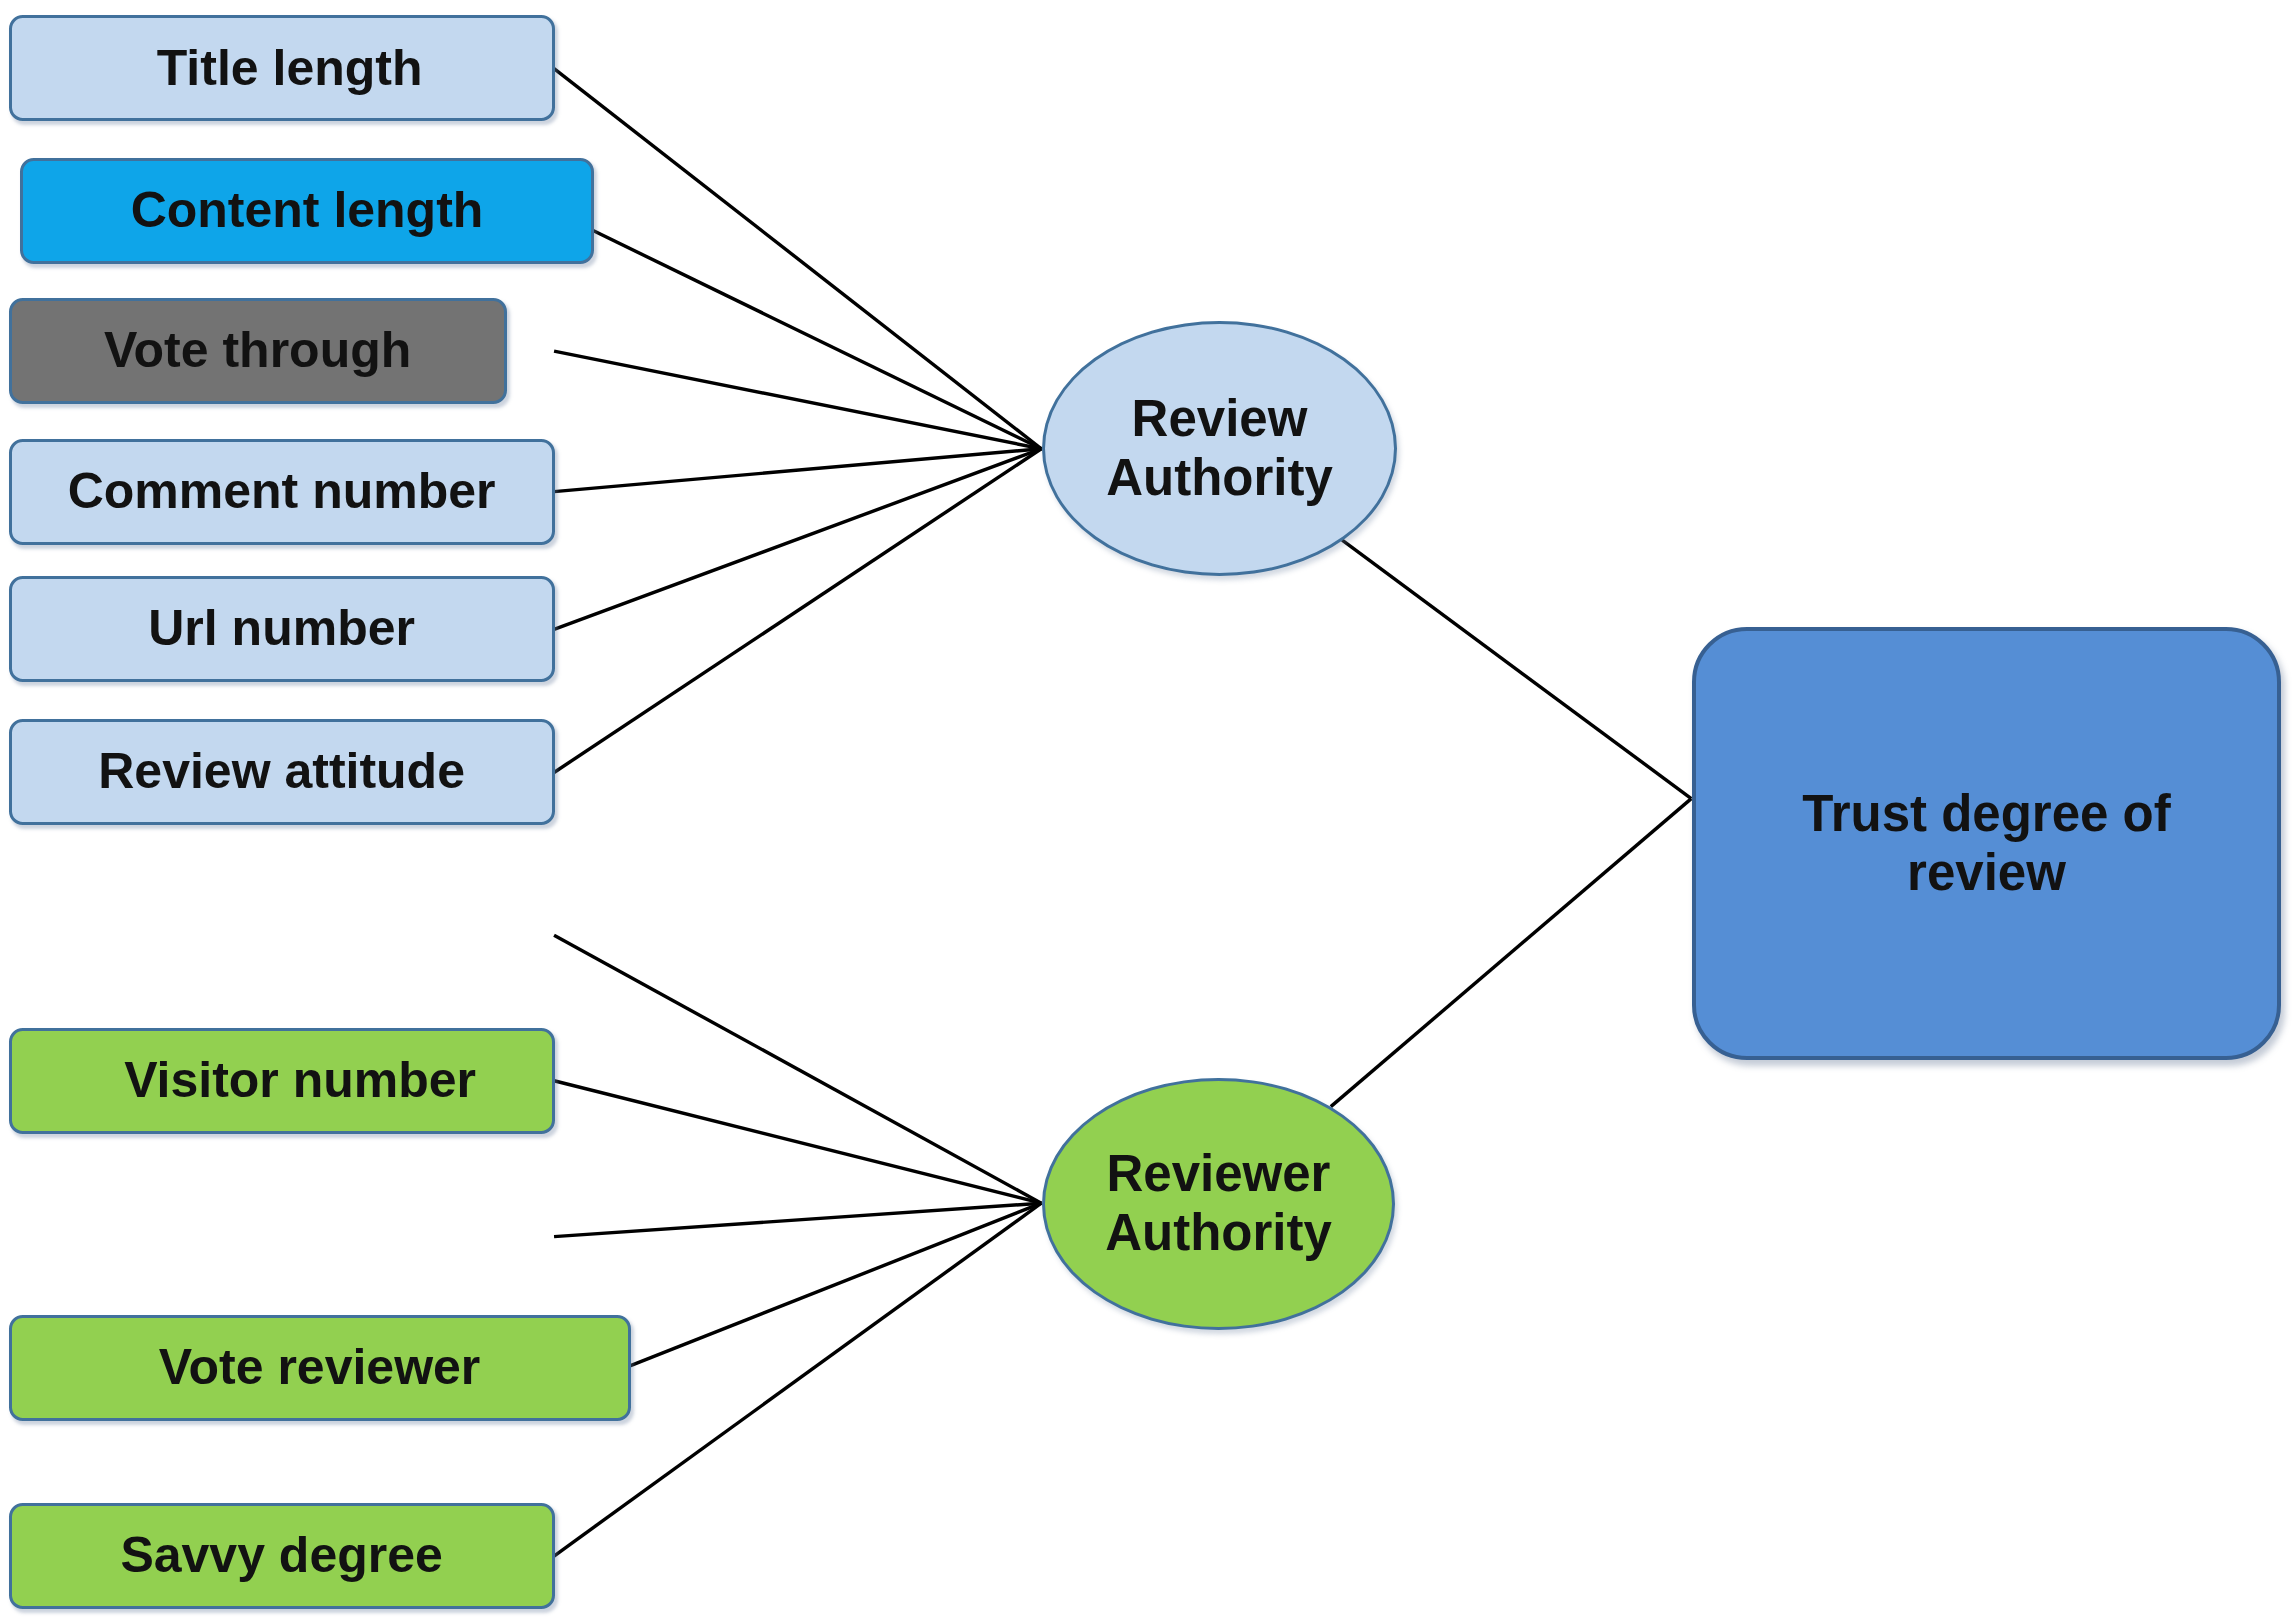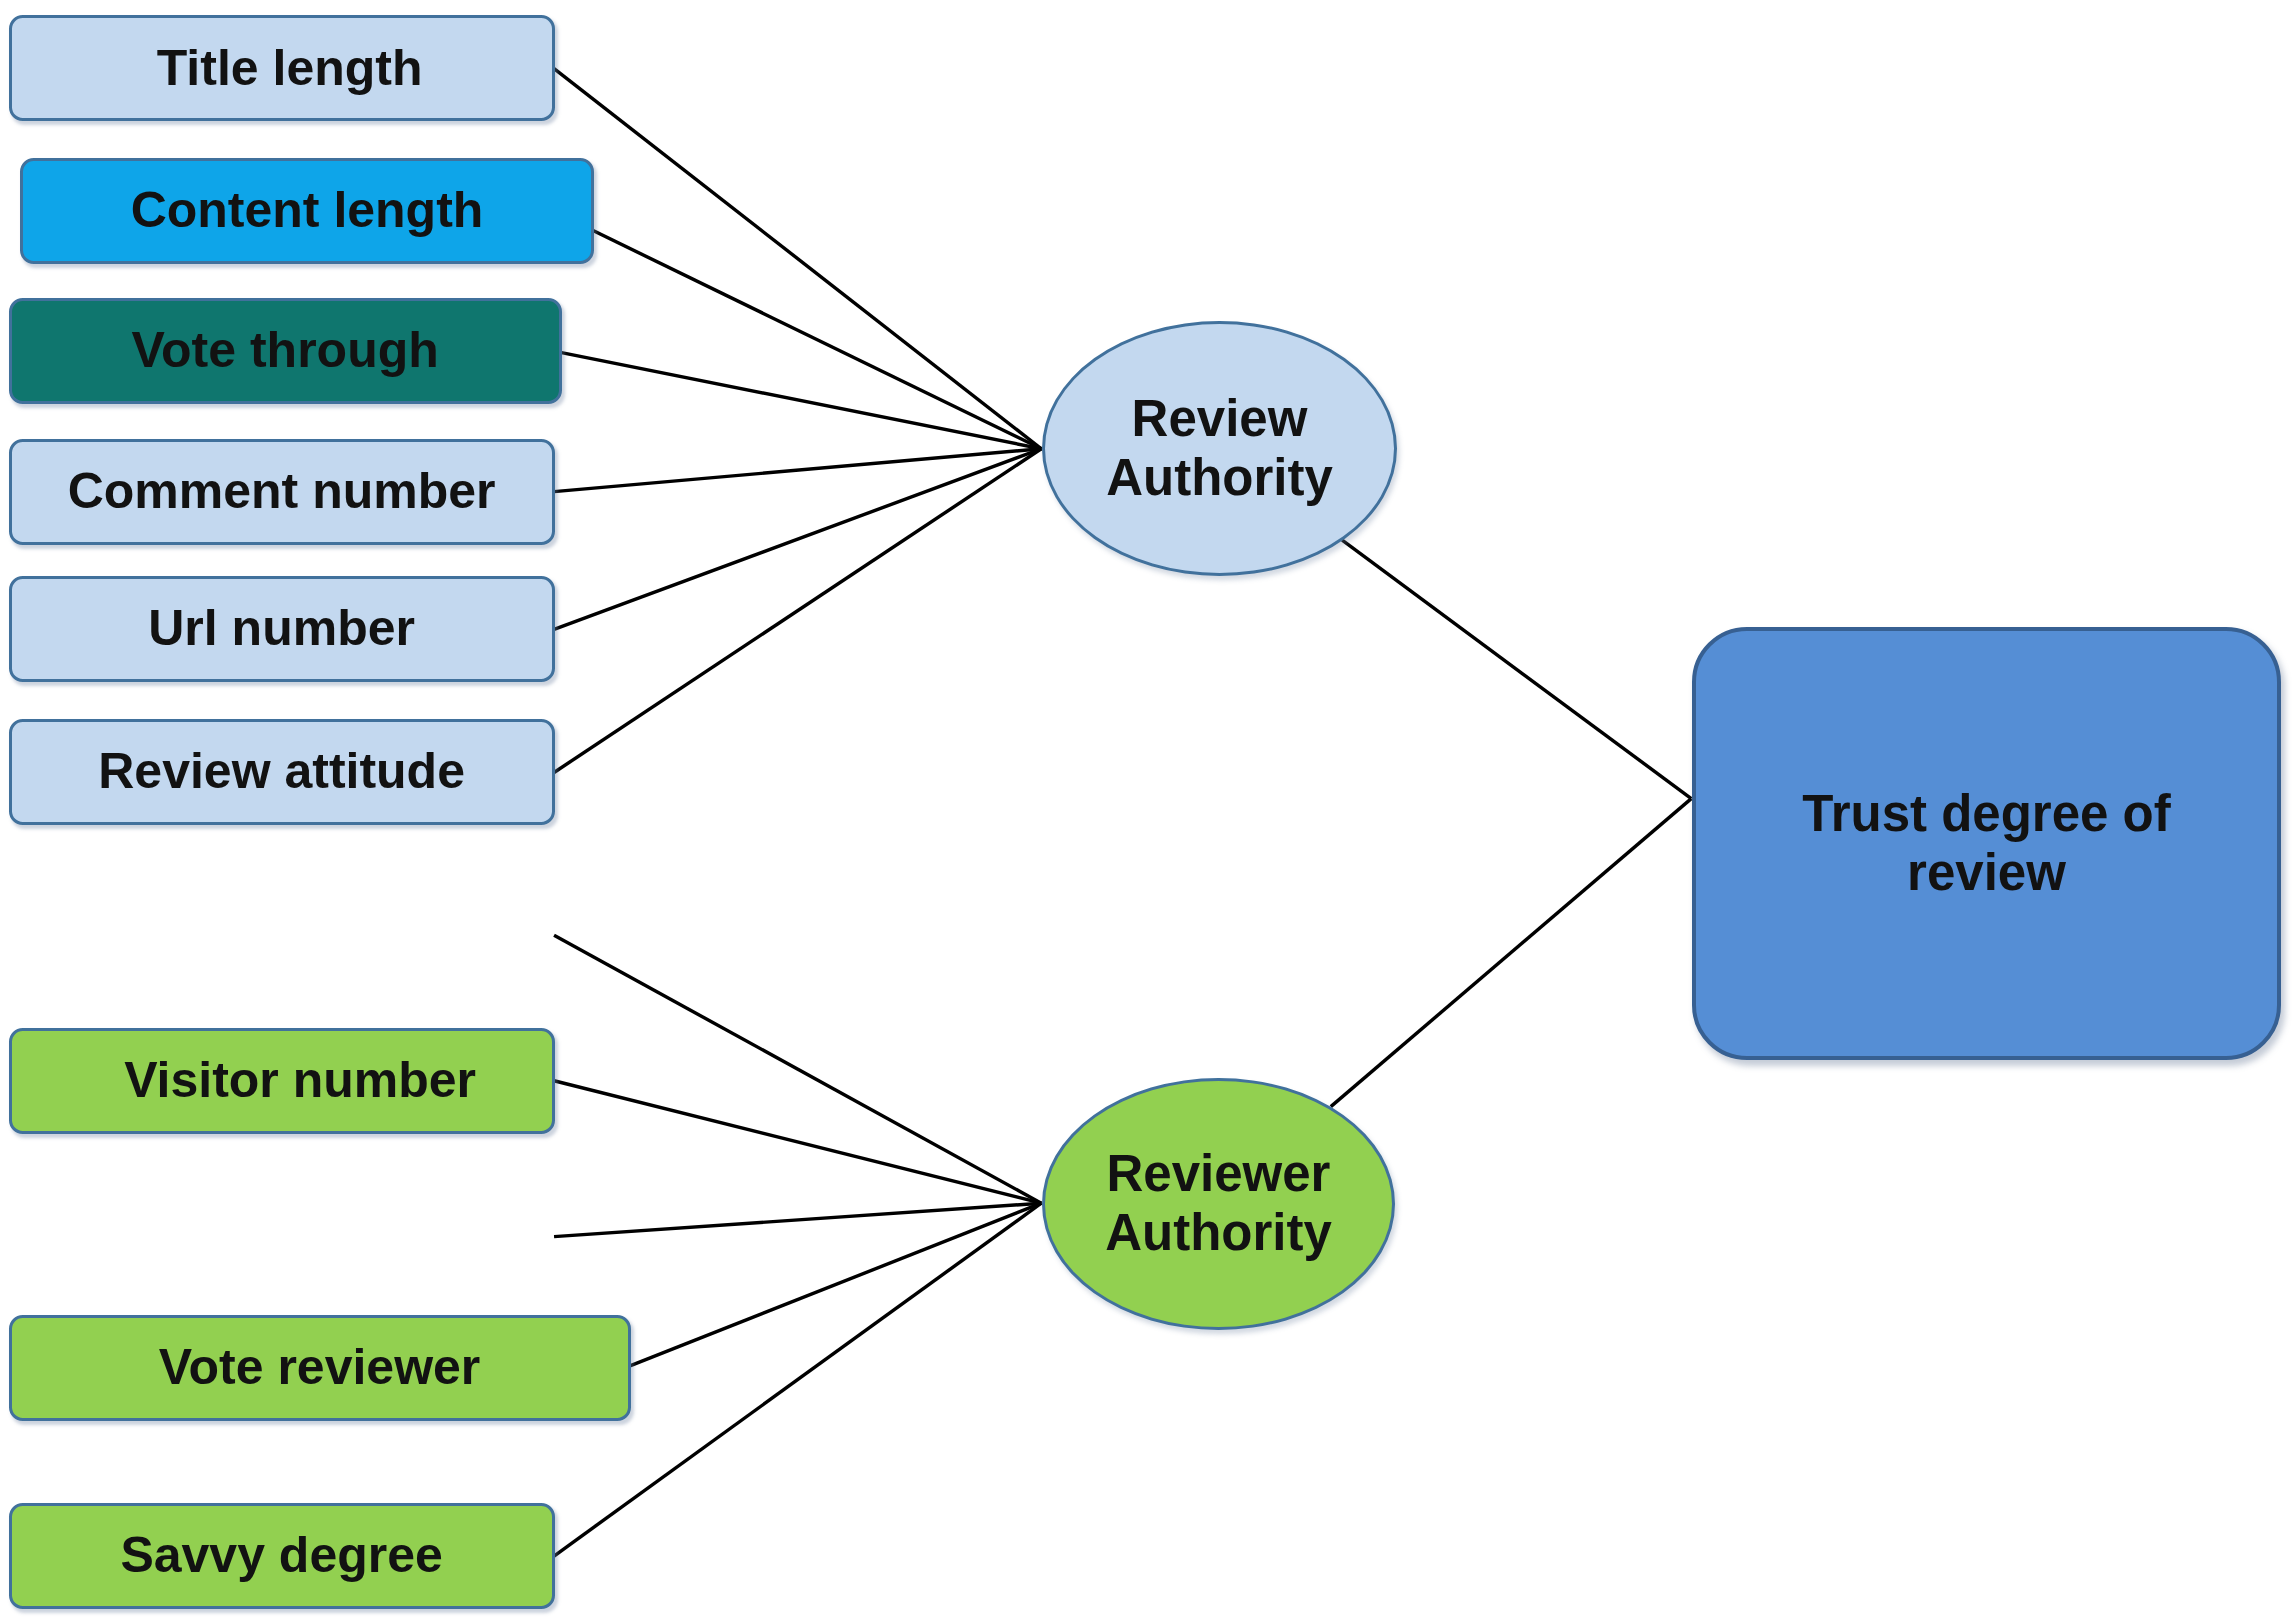--- a/index.html
+++ b/index.html
@@ -71,21 +71,21 @@
       <line x1="647" y1="1817" x2="1216" y2="1405" stroke="#000000" stroke-width="4"></line>
       <line x1="1567.3289401063828" y1="630.8086449881474" x2="1975" y2="932.5" stroke="#000000" stroke-width="4"></line>
       <line x1="1554.0490303618833" y1="1292.1732968426948" x2="1975" y2="932.5" stroke="#000000" stroke-width="4"></line>
     </svg>
 <div class="node rect" style="left: 8.6px; top: 15.4px; width: 546px; height: 106px; background: rgb(195, 216, 239); border: 3.4px solid rgb(65, 113, 156); padding-left: 16px;">
       <span class="label">Title length</span>
     </div>
     <div class="node rect" style="left: 20px; top: 158px; width: 574px; height: 106px; background: #0ea5e9; border: 3.4px solid rgb(65, 113, 156);">
       <span class="label">Content length</span>
     </div>
-    <div class="node rect" style="left: 8.6px; top: 298px; width: 553px; height: 106px; background: #0f766e; border: 3.4px solid rgb(65, 113, 156);">
+    <div class="node rect" style="left: 8.6px; top: 298px; width: 498px; height: 106px; background: #737373; border: 3.4px solid rgb(65, 113, 156);">
       <span class="label">Vote through</span>
     </div>
     <div class="node rect" style="left: 8.6px; top: 439px; width: 546px; height: 106px; background: rgb(195, 216, 239); border: 3.4px solid rgb(65, 113, 156);">
       <span class="label">Comment number</span>
     </div>
     <div class="node rect" style="left: 8.6px; top: 576px; width: 546px; height: 106px; background: rgb(195, 216, 239); border: 3.4px solid rgb(65, 113, 156);">
       <span class="label">Url number</span>
     </div>
     <div class="node rect" style="left: 8.6px; top: 719px; width: 546px; height: 106px; background: rgb(195, 216, 239); border: 3.4px solid rgb(65, 113, 156);">
       <span class="label">Review attitude</span>

